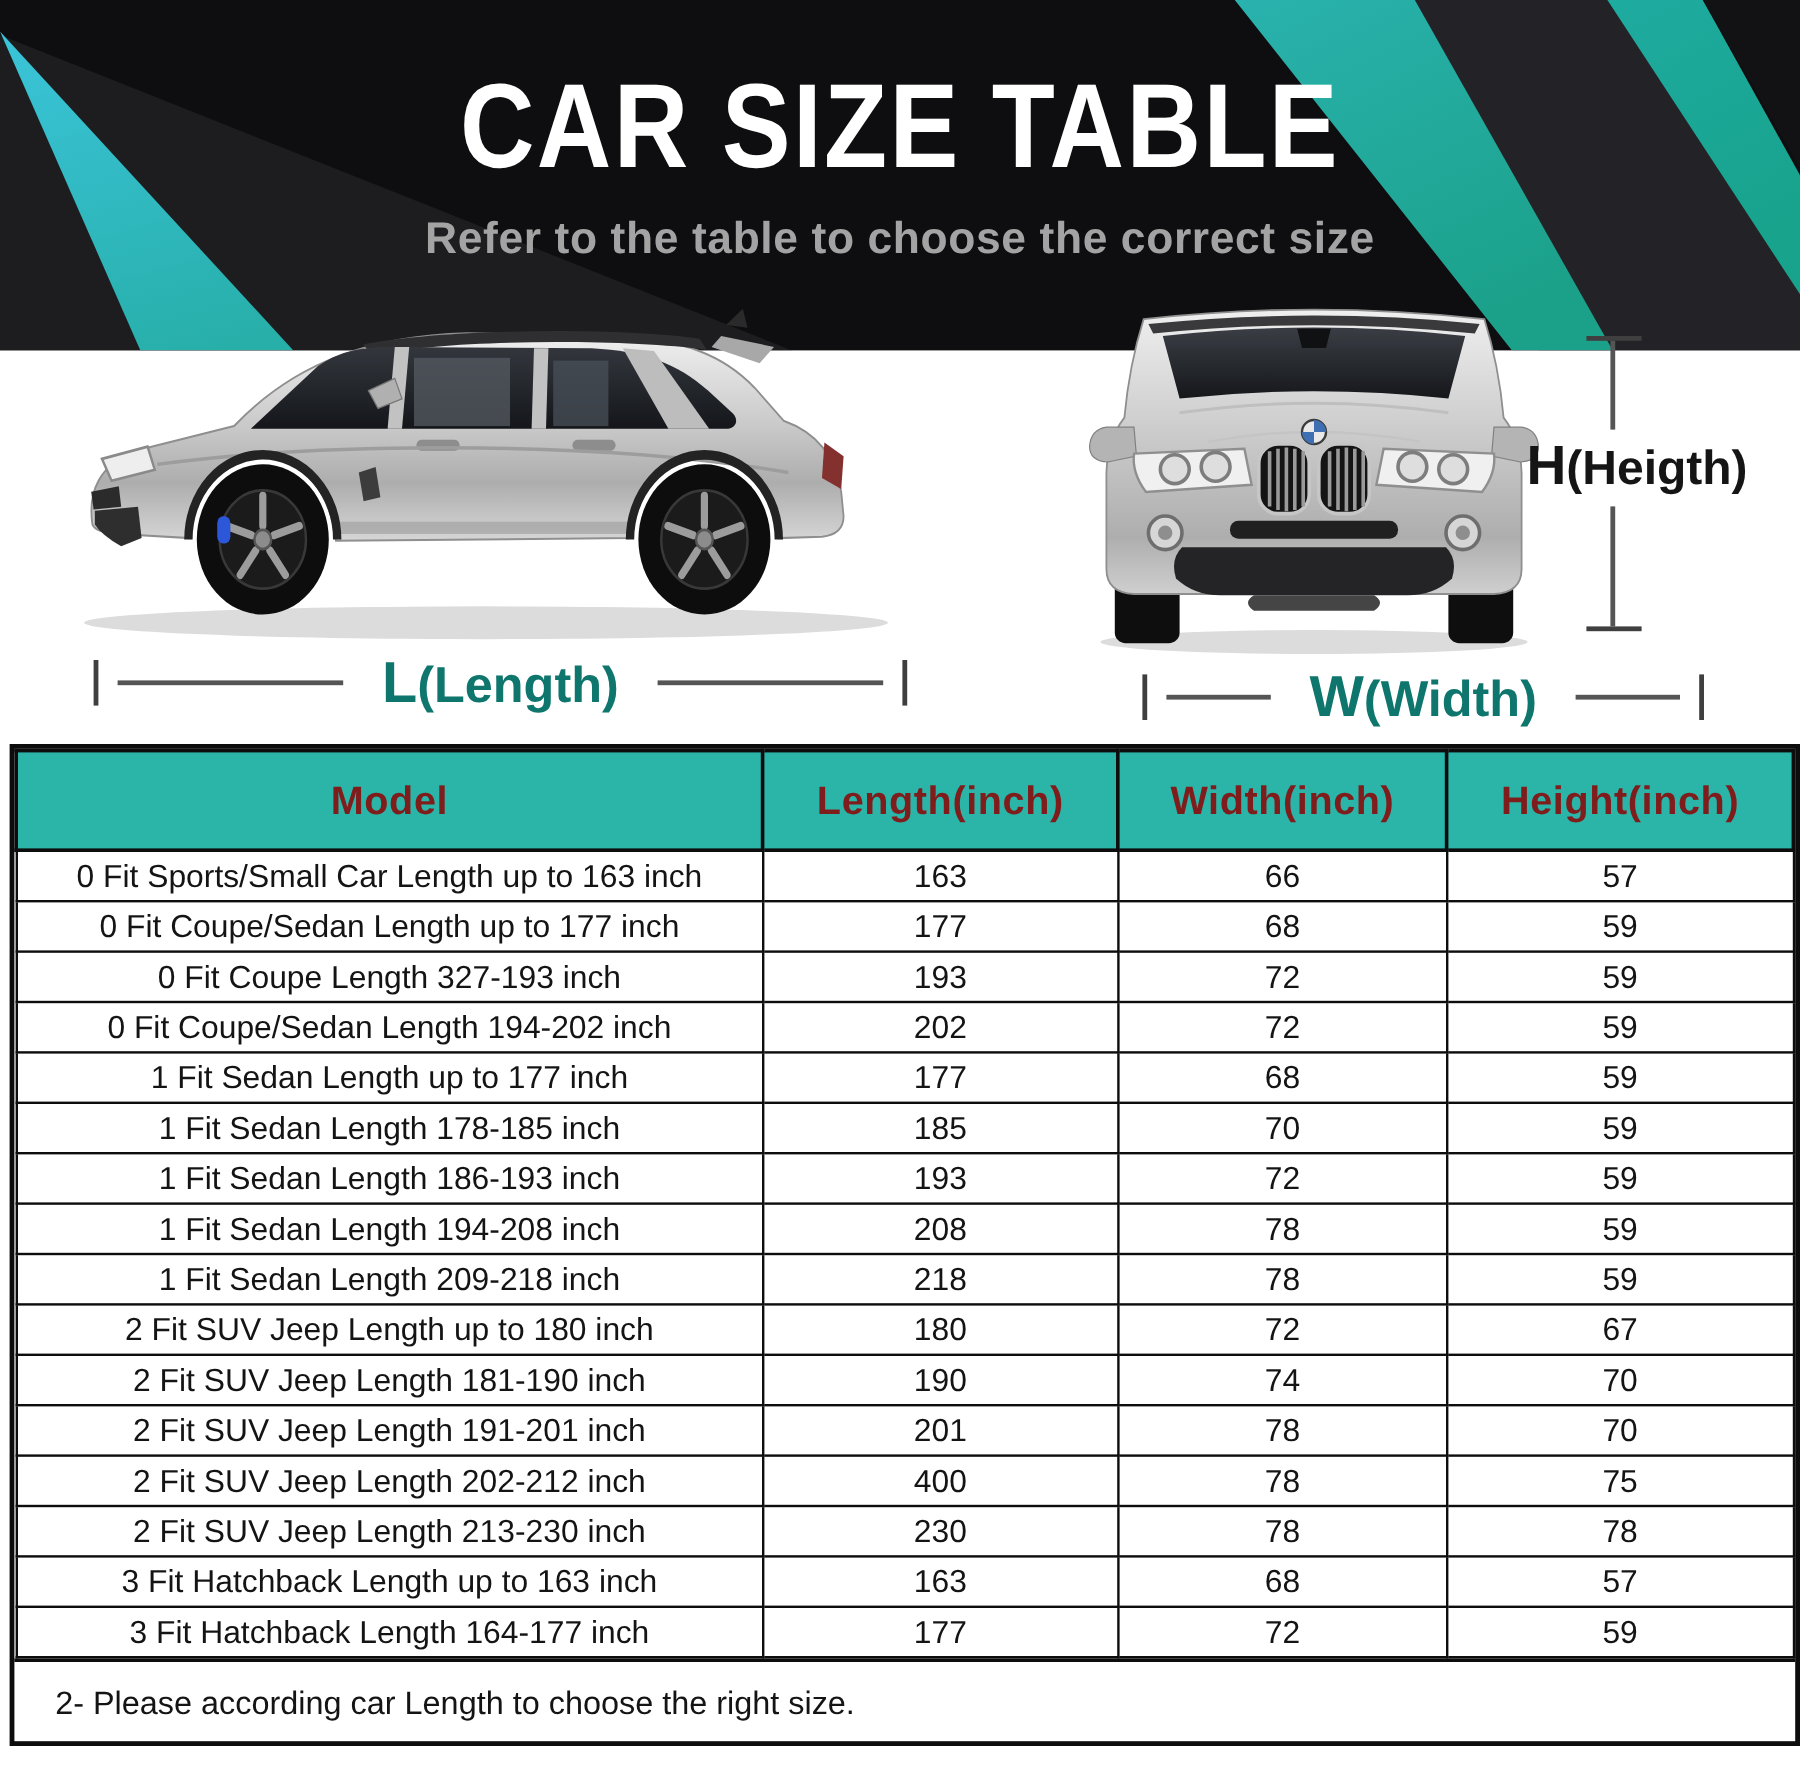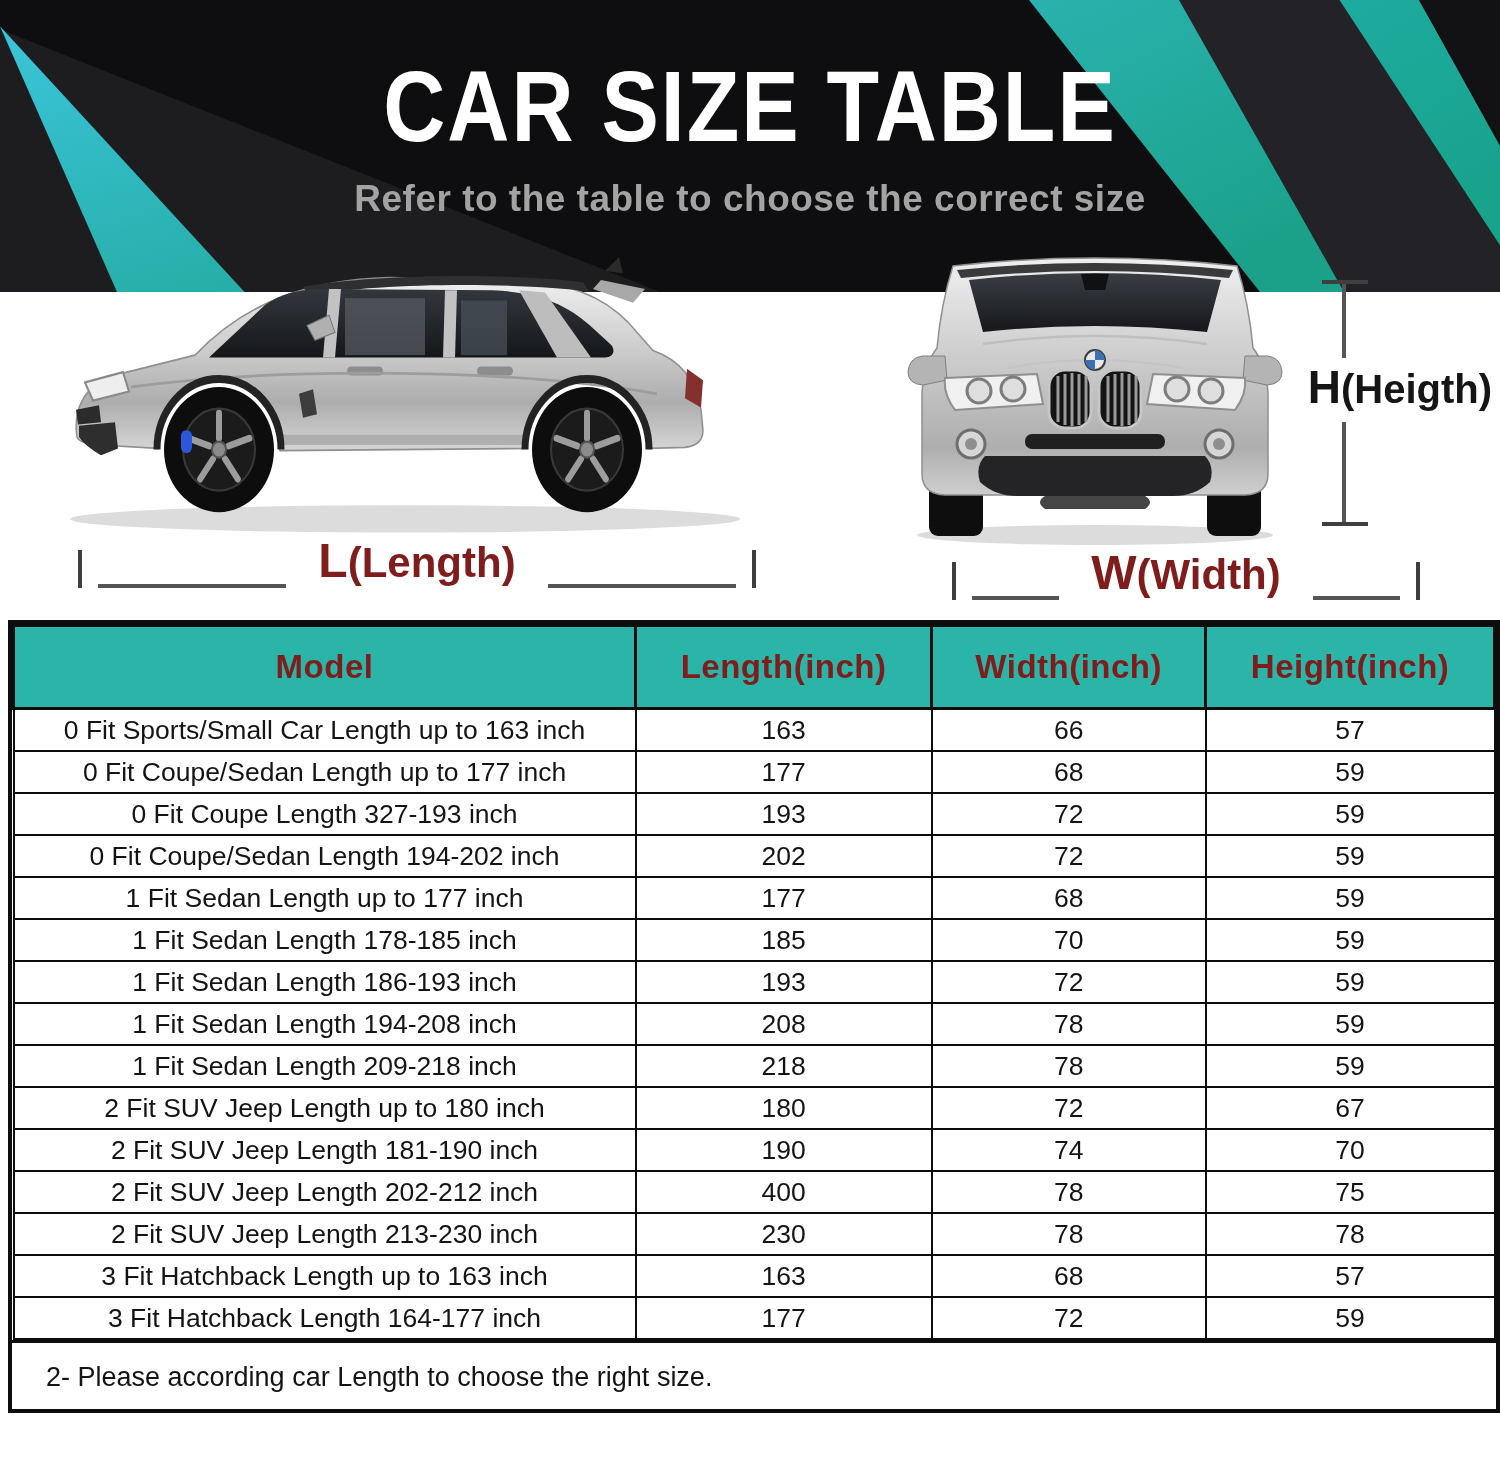--- a/index.html
+++ b/index.html
@@ -23,35 +23,35 @@
     transform:scaleY(1.16);transform-origin:top center;}
   .banner-sub{position:absolute;top:178px;left:0;width:100%;text-align:center;color:#a3a3a3;
     font-size:37px;font-weight:700;letter-spacing:.5px;}
 
   
   .diagram{position:absolute;left:0;top:232px;width:1500px;height:390px;overflow:visible;}
   .car-svg{position:absolute;}
   #side-car{left:45px;top:-18px;width:710px;height:330px;}
   #front-car{left:895px;top:16px;width:400px;height:300px;}
 
-  .dim-line{position:absolute;display:flex;align-items:flex-end;color:#7f1d1d;gap:16px;}
+  .dim-line{position:absolute;display:flex;align-items:center;color:#0f766e;gap:16px;}
   .cap{width:4px;height:38px;background:#3f3f3f;flex:0 0 auto;}
   .seg{flex:1 1 auto;height:4px;background:#555;}
   .dim-label{margin:0 16px;white-space:nowrap;}
   .ltr{font-weight:800;font-size:48px;}
   .prn{font-weight:600;font-size:42px;}
   #l-dim{left:78px;top:318px;width:678px;height:38px;}
   #w-dim{left:952px;top:330px;width:468px;height:38px;}
 
   .h-dim{position:absolute;left:1272px;top:48px;width:220px;height:250px;color:#151515;}
   .h-cap{position:absolute;left:50px;width:46px;height:4px;background:#3f3f3f;}
   .h-cap.top{top:0;} .h-cap.bot{top:242px;}
   .h-seg{position:absolute;left:70px;width:4px;background:#555;}
   .h-seg.s1{top:4px;height:74px;} .h-seg.s2{top:142px;height:100px;}
-  .h-label{position:absolute;top:80px;left:0;width:220px;text-align:right;white-space:nowrap;}
+  .h-label{position:absolute;top:80px;left:0;width:220px;text-align:left;white-space:nowrap;}
   .h-label .ltr{font-size:46px;} .h-label .prn{font-size:40px;}
 
   
   .table-wrap{position:absolute;left:8px;top:620px;width:1484px;border:4px solid #0d0d0d;background:#fff;}
   table{width:100%;border-collapse:collapse;table-layout:fixed;}
   th{background:#2bb5a8;color:#7f1d1d;font-size:33px;font-weight:700;height:78px;
      border:3px solid #0d0d0d;letter-spacing:.5px;}
   td{font-size:26.5px;color:#141414;text-align:center;height:40px;padding:0 6px;
      border:2px solid #0d0d0d;font-weight:500;}
   .notes{border-top:3px solid #0d0d0d;padding:10px 34px 8px;}
@@ -307,20 +307,26 @@
             <td>67</td>
           </tr>
 
           <tr>
             <td>2 Fit SUV Jeep Length 181-190 inch</td>
             <td>190</td>
             <td>74</td>
             <td>70</td>
           </tr>
 
+          <tr>
+            <td>2 Fit SUV Jeep Length 191-201 inch</td>
+            <td>201</td>
+            <td>78</td>
+            <td>70</td>
+          </tr>
 
           <tr>
             <td>2 Fit SUV Jeep Length 202-212 inch</td>
             <td>400</td>
             <td>78</td>
             <td>75</td>
           </tr>
 
           <tr>
             <td>2 Fit SUV Jeep Length 213-230 inch</td>

